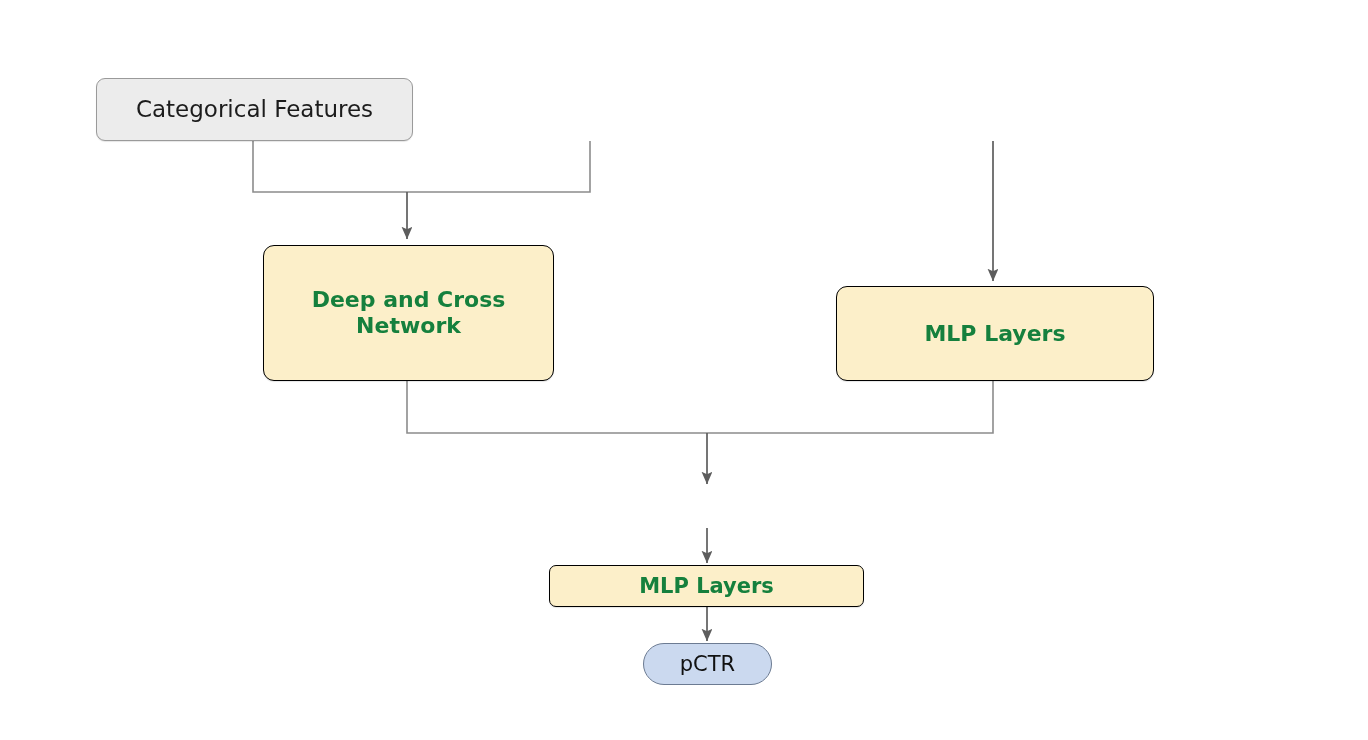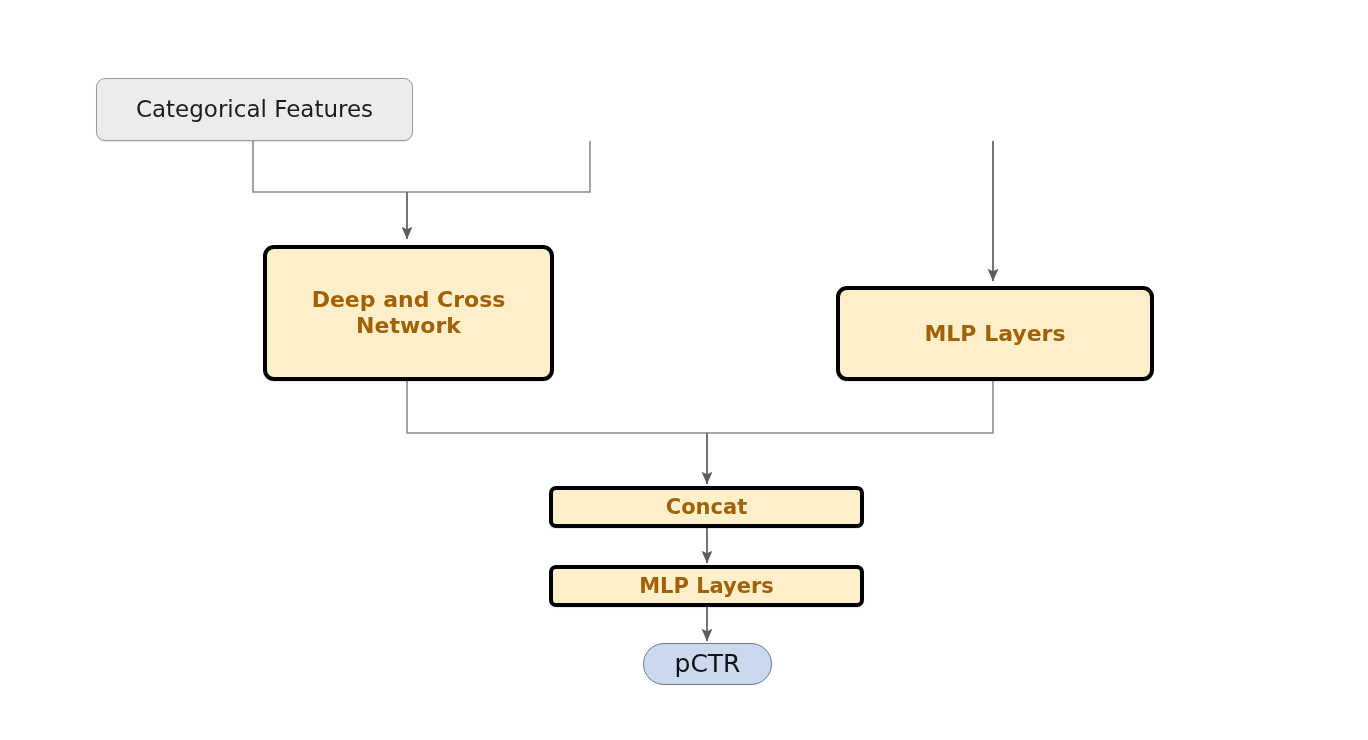--- a/index.html
+++ b/index.html
@@ -42,37 +42,37 @@
     background: #ececec;
     border: 1px solid #9a9a9a;
     border-radius: 9px;
     color: #1c1c1c;
     font-size: 23px;
     font-weight: 400;
     box-shadow: 0 1px 1px rgba(0,0,0,0.10);
   }
   .node-proc {
     background: #fcefc9;
-    border: 4px solid #000000;
+    border: 1px solid #000000;
     border-radius: 11px;
-    color: #a16207;
+    color: #15803d;
     font-size: 22px;
     font-weight: 700;
     box-shadow: 0 1px 1px rgba(0,0,0,0.10);
   }
   .node-proc.small {
     font-size: 21px;
     border-radius: 7px;
   }
   .node-output {
     background: #cbd9ef;
     border: 1px solid #6c7b92;
     border-radius: 999px;
     color: #111111;
-    font-size: 25px;
+    font-size: 21px;
     font-weight: 400;
     align-items: center;
   }
   .node-label {
     display: block;
     white-space: pre-line;
     padding: 0 8px;
   }
 </style>
 </head>
@@ -128,23 +128,20 @@
 
   <div class="node node-proc" style="left:263px; top:245px; width:291px; height:136px;">
     <span class="node-label">Deep and Cross
 Network</span>
   </div>
 
   <div class="node node-proc" style="left:836px; top:286px; width:318px; height:95px;">
     <span class="node-label">MLP Layers</span>
   </div>
 
-  <div class="node node-proc small" style="left:549px; top:486px; width:315px; height:42px;">
-    <span class="node-label">Concat</span>
-  </div>
 
   <div class="node node-proc small" style="left:549px; top:565px; width:315px; height:42px;">
     <span class="node-label">MLP Layers</span>
   </div>
 
   <div class="node node-output" style="left:643px; top:643px; width:129px; height:42px;">
     <span class="node-label">pCTR</span>
   </div>
 
 </div>

